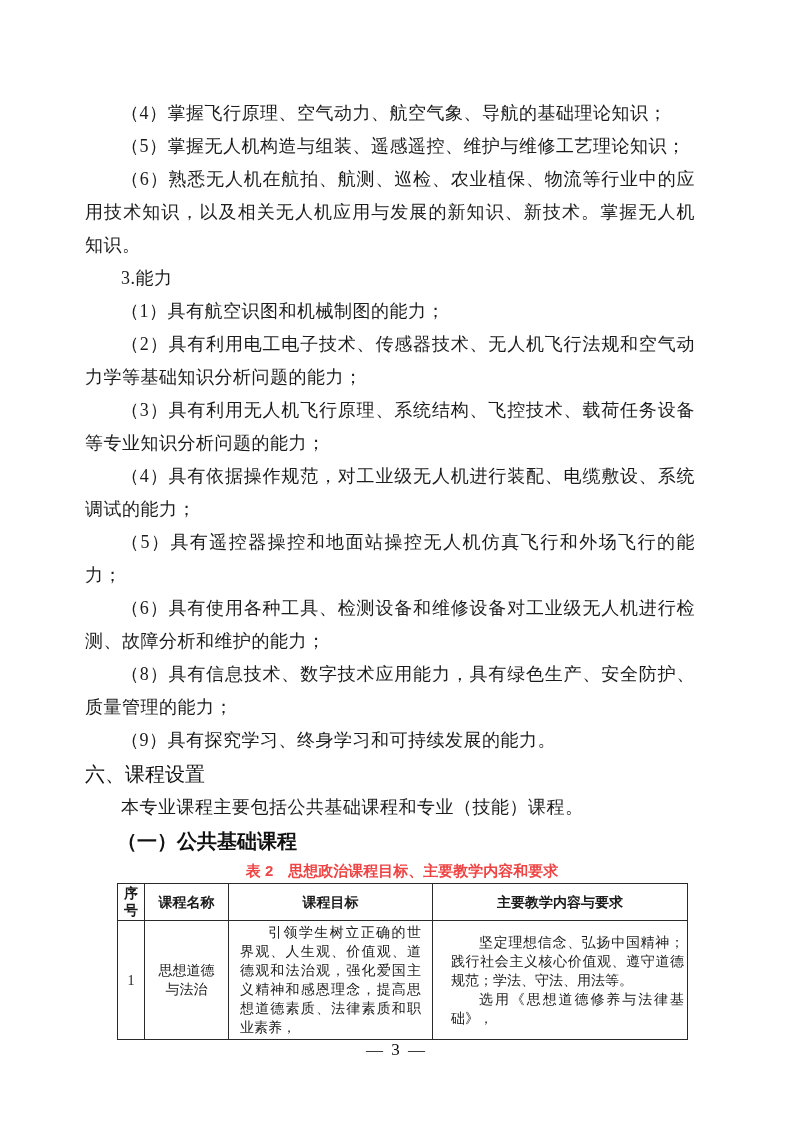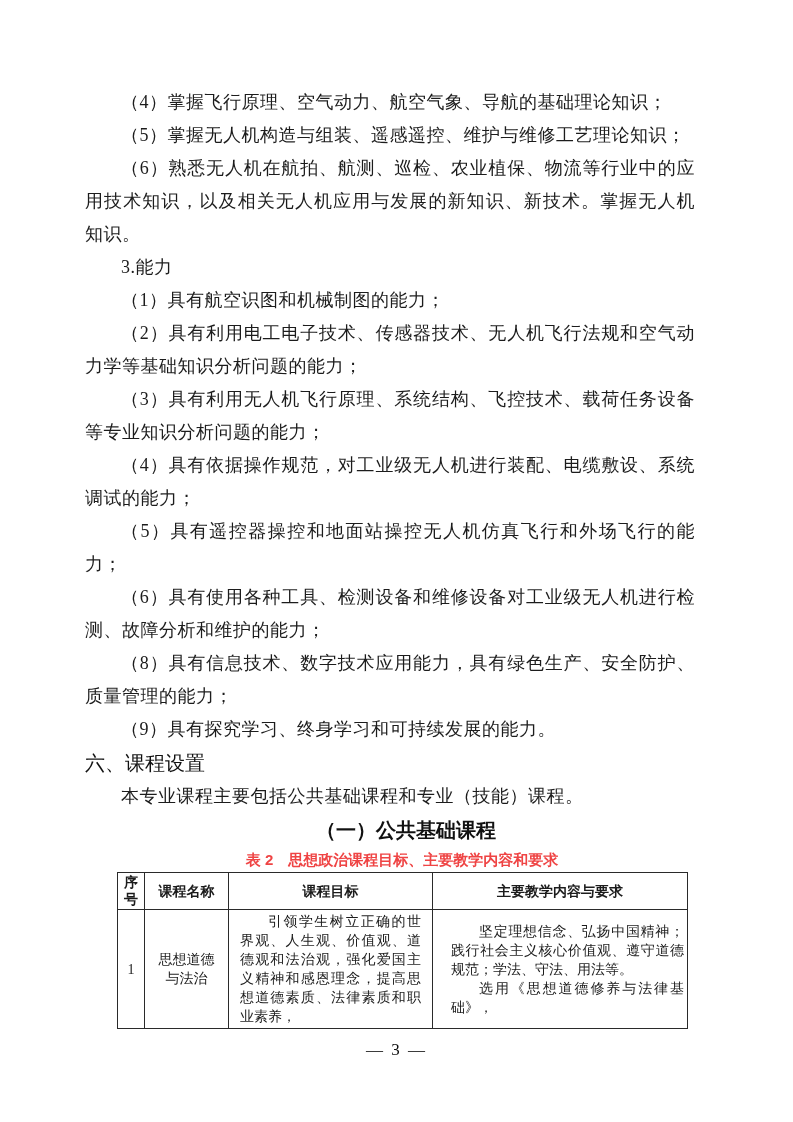--- a/index.html
+++ b/index.html
@@ -10,21 +10,21 @@
     height: 1122px;
     margin: 0 auto;
     background: #ffffff;
     color: #1c1c1c;
     font-family: "Liberation Serif", "DejaVu Serif", serif;
     overflow: hidden;
   }
   .content {
     position: absolute;
     left: 85px;
-    top: 86px;
+    top: 97px;
     width: 610px;
   }
   .para {
     font-size: 18px;
     line-height: 33px;
     text-align: justify;
     text-indent: 2em;
     letter-spacing: 0.5px;
   }
   .section-h2 {
@@ -34,21 +34,20 @@
     line-height: 34px;
     color: #111;
   }
   .section-h3 {
     font-family: "Liberation Sans", "DejaVu Sans", sans-serif;
     font-weight: 700;
     font-size: 20px;
     line-height: 34px;
     text-indent: 1.6em;
     color: #111;
-    text-align: center;
   }
   .table-caption {
     font-family: "Liberation Sans", "DejaVu Sans", sans-serif;
     font-weight: 700;
     font-size: 15px;
     line-height: 20px;
     margin: 3px 0 2px 32px;
     width: 570px;
     text-align: center;
     color: #ef4444;

